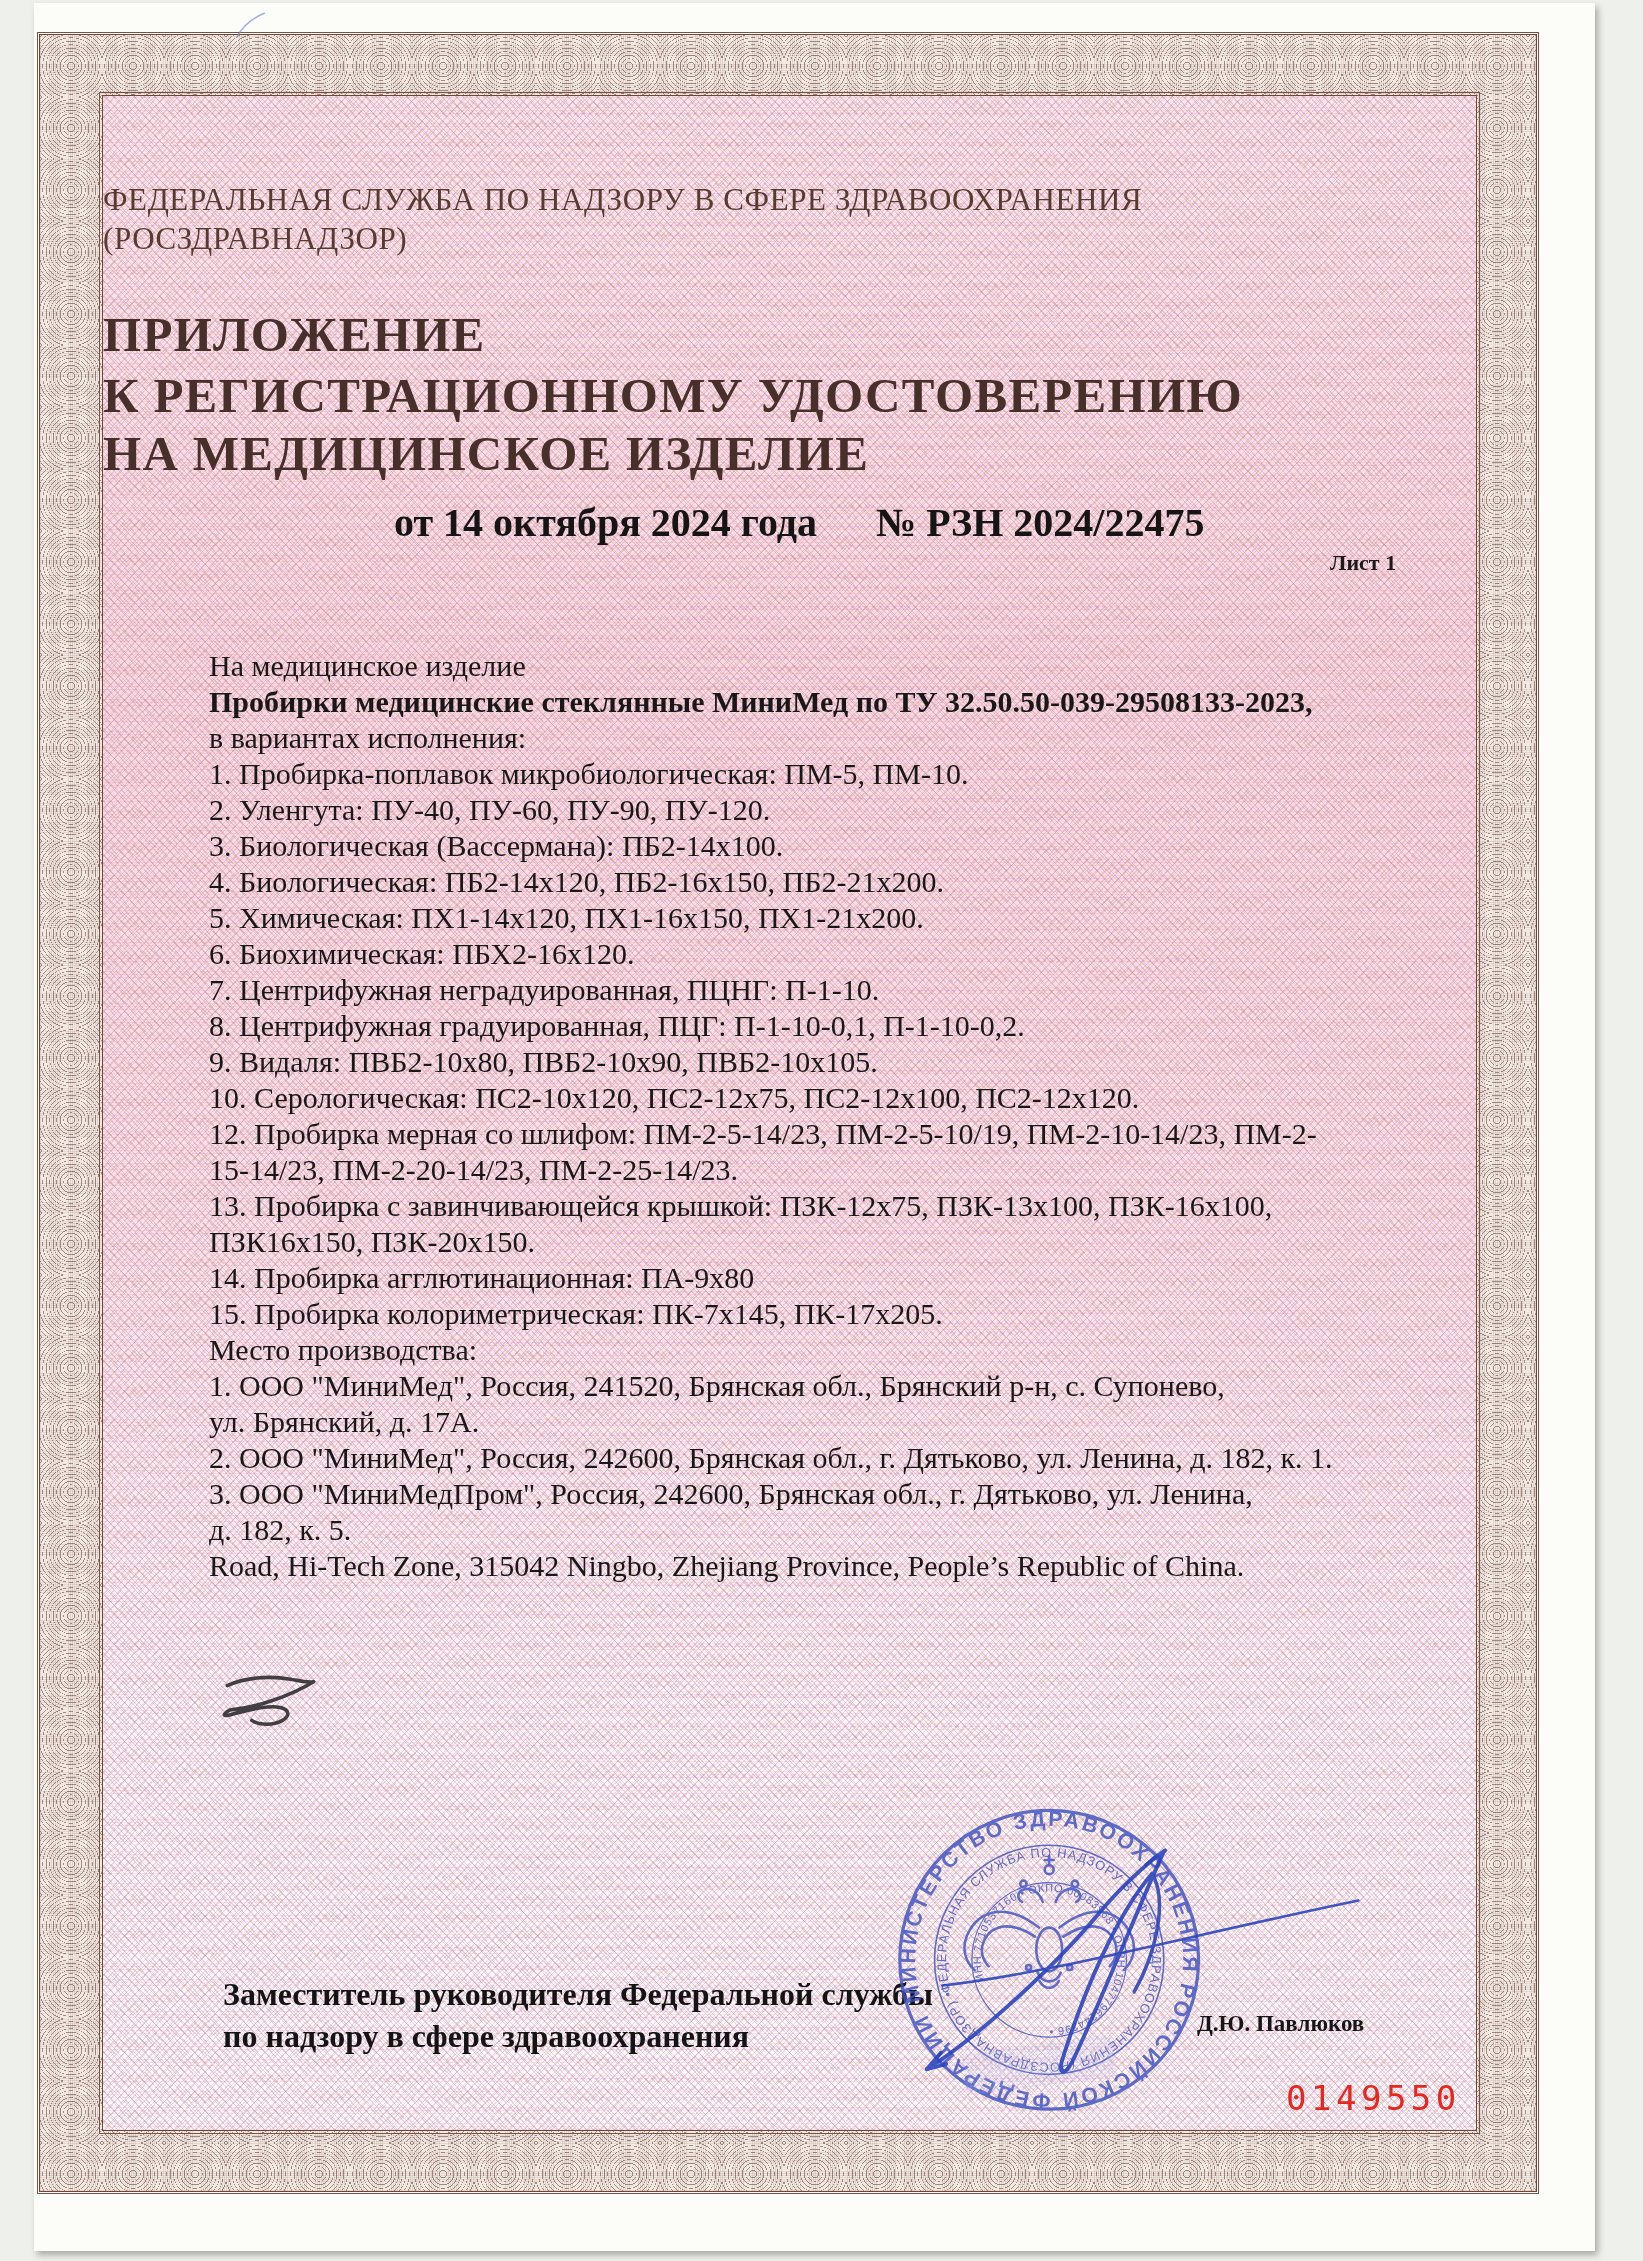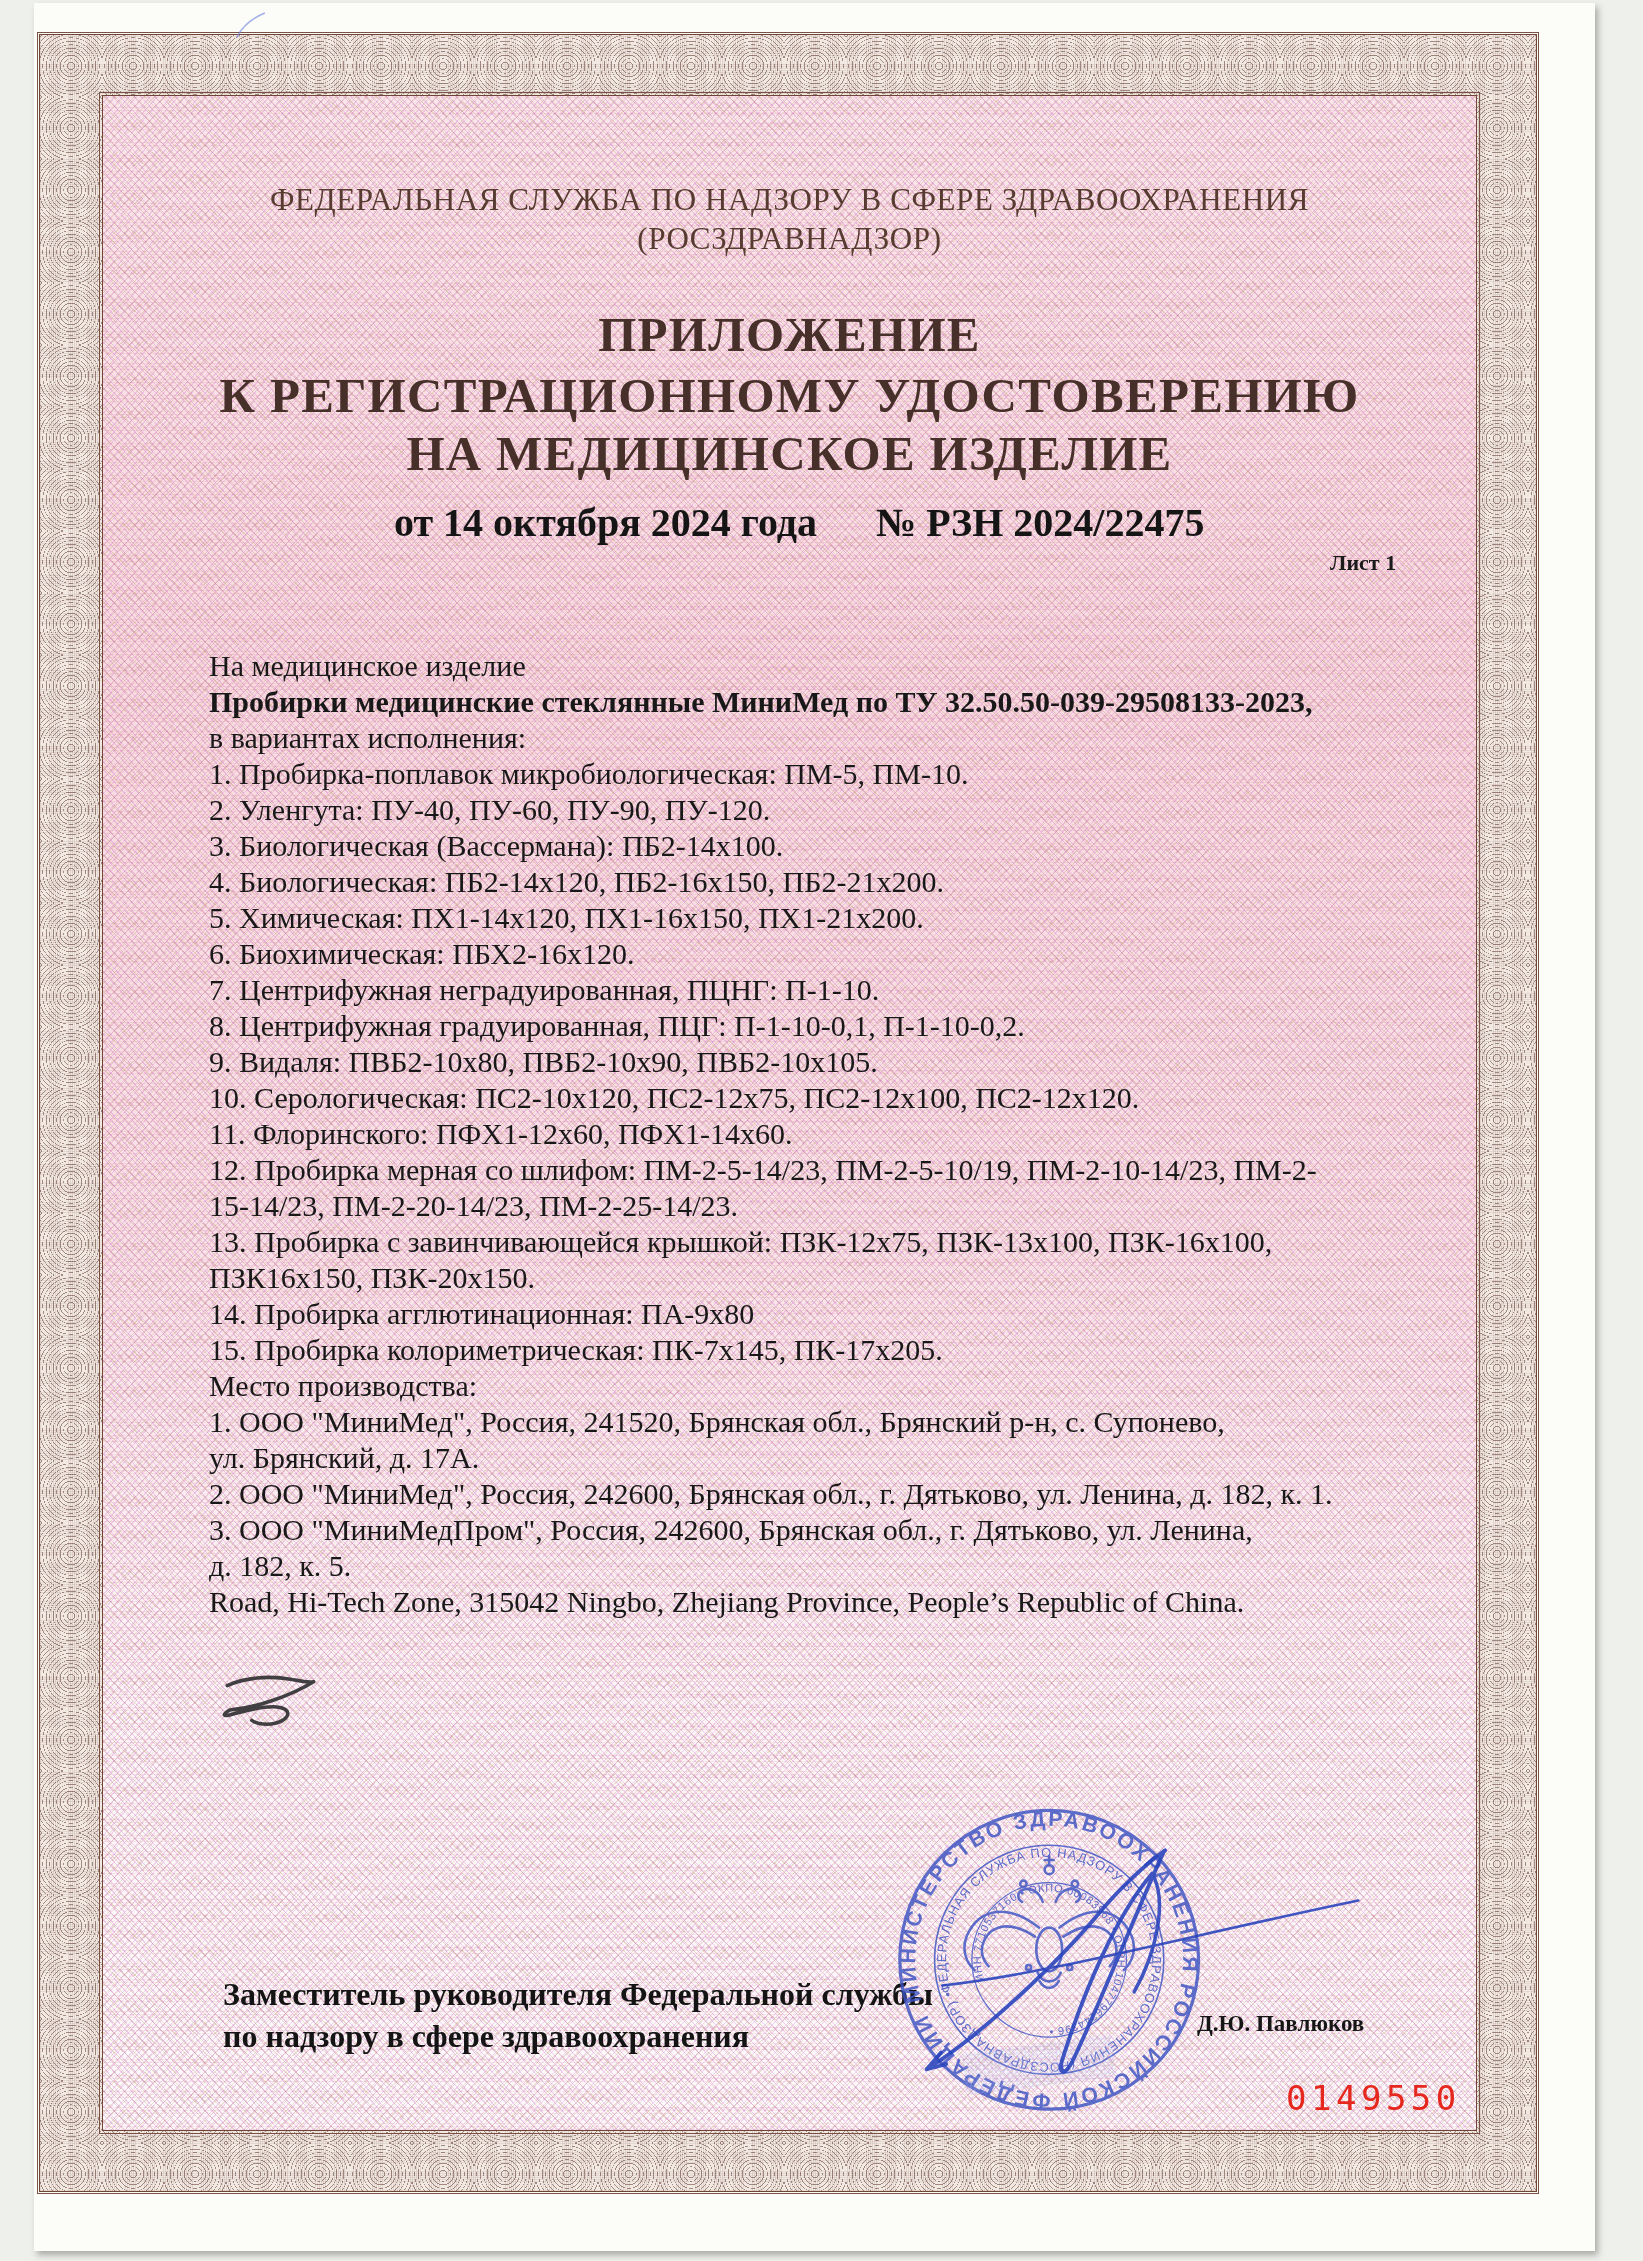--- a/index.html
+++ b/index.html
@@ -21,21 +21,21 @@
         box-sizing:border-box;border:1.9px solid #6f4538;outline:0.6px solid #7a5145;outline-offset:2.6px;
         background-color:#fdf9fa;
         background-image:
           repeating-linear-gradient(48deg, rgba(201,96,193,.28) 0 1px, transparent 1px 5.2px),
           repeating-linear-gradient(-48deg, rgba(201,96,193,.24) 0 1px, transparent 1px 5.2px),
           repeating-linear-gradient(44deg, rgba(172,128,74,.26) 0 0.9px, transparent 0.9px 7px),
           repeating-linear-gradient(-44deg, rgba(172,128,74,.22) 0 0.9px, transparent 0.9px 7px),
           repeating-linear-gradient(0deg, rgba(226,120,134,.15) 0 0.6px, transparent 0.6px 3.2px),
           linear-gradient(180deg, rgba(243,195,203,.34) 0%, rgba(240,178,188,.44) 28%, rgba(241,190,200,.40) 56%, rgba(248,228,234,.20) 80%, rgba(251,242,246,.10) 100%);}
   .t{position:absolute;white-space:nowrap;}
-  .center{left:0;width:100%;text-align:center;font-family:Liberation Serif, serif;}
+  .center{left:0;width:100%;font-family:Liberation Serif, serif;}
   .agency{font-size:31px;color:#573b30;letter-spacing:0.6px;}
   .title{font-size:49px;font-weight:bold;color:#47302a;letter-spacing:1.3px;}
   .dateline{font-size:40px;font-weight:bold;color:#151515;}
   .sheet{font-size:22px;font-weight:bold;color:#1a1a1a;padding-left:18px;}
   .bodyblock{position:absolute;left:106px;top:552px;width:1218px;}
   .bl{font-size:30px;line-height:36px;color:#181818;white-space:nowrap;}
   .bl.bold{font-weight:bold;}
   .sig{font-size:32px;font-weight:bold;color:#141414;}
   .name{font-size:23px;font-weight:bold;color:#161616;}
   .serial{font-family:"DejaVu Sans Mono",monospace;font-size:34px;color:#e5271d;letter-spacing:4.5px;}
@@ -71,21 +71,20 @@
       <div class="bl">1. Пробирка-поплавок микробиологическая: ПМ-5, ПМ-10.</div>
       <div class="bl">2. Уленгута: ПУ-40, ПУ-60, ПУ-90, ПУ-120.</div>
       <div class="bl">3. Биологическая (Вассермана): ПБ2-14х100.</div>
       <div class="bl">4. Биологическая: ПБ2-14х120, ПБ2-16х150, ПБ2-21х200.</div>
       <div class="bl">5. Химическая: ПХ1-14х120, ПХ1-16х150, ПХ1-21х200.</div>
       <div class="bl">6. Биохимическая: ПБХ2-16х120.</div>
       <div class="bl">7. Центрифужная неградуированная, ПЦНГ: П-1-10.</div>
       <div class="bl">8. Центрифужная градуированная, ПЦГ: П-1-10-0,1, П-1-10-0,2.</div>
       <div class="bl">9. Видаля: ПВБ2-10х80, ПВБ2-10х90, ПВБ2-10х105.</div>
       <div class="bl">10. Серологическая: ПС2-10х120, ПС2-12х75, ПС2-12х100, ПС2-12х120.</div>
-      <div class="bl">11. Флоринского: ПФХ1-12х60, ПФХ1-14х60.</div>
       <div class="bl">12. Пробирка мерная со шлифом: ПМ-2-5-14/23, ПМ-2-5-10/19, ПМ-2-10-14/23, ПМ-2-</div>
       <div class="bl">15-14/23, ПМ-2-20-14/23, ПМ-2-25-14/23.</div>
       <div class="bl">13. Пробирка с завинчивающейся крышкой: ПЗК-12х75, ПЗК-13х100, ПЗК-16х100,</div>
       <div class="bl">ПЗК16х150, ПЗК-20х150.</div>
       <div class="bl">14. Пробирка агглютинационная: ПА-9х80</div>
       <div class="bl">15. Пробирка колориметрическая: ПК-7х145, ПК-17х205.</div>
       <div class="bl">Место производства:</div>
       <div class="bl">1. ООО "МиниМед", Россия, 241520, Брянская обл., Брянский р-н, с. Супонево,</div>
       <div class="bl">ул. Брянский, д. 17А.</div>
       <div class="bl">2. ООО "МиниМед", Россия, 242600, Брянская обл., г. Дятьково, ул. Ленина, д. 182, к. 1.</div>

